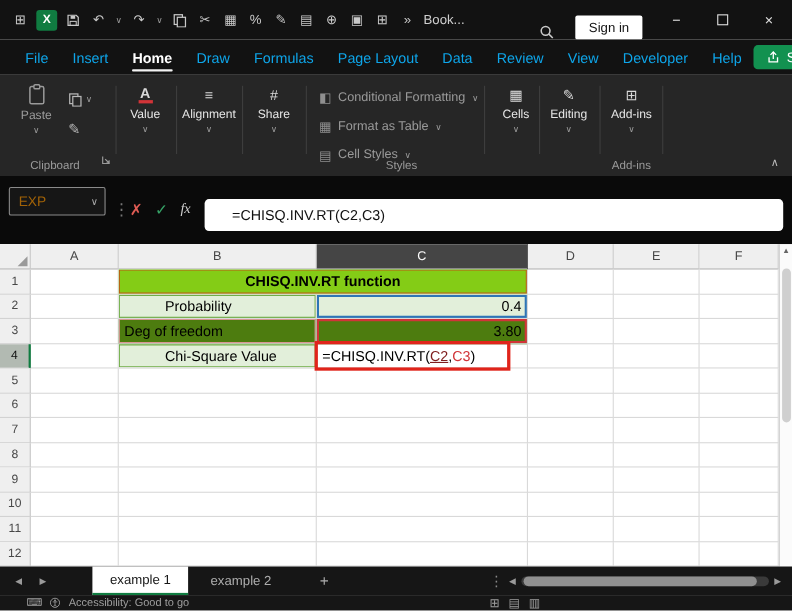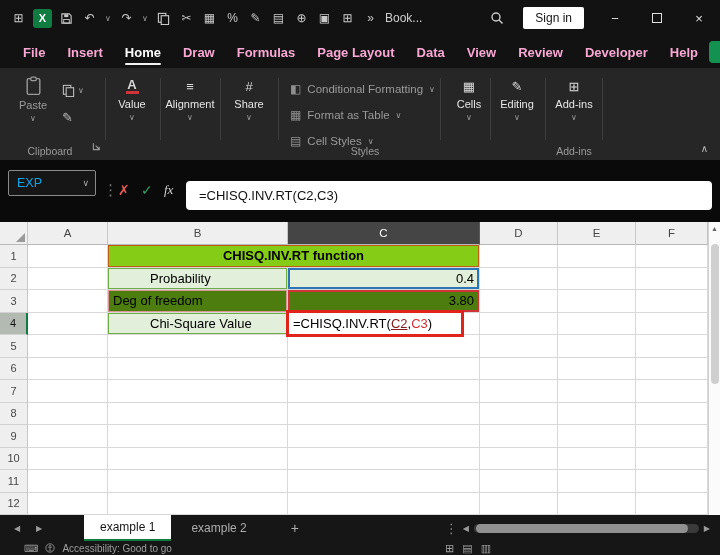--- a/index.html
+++ b/index.html
@@ -7,29 +7,29 @@
   body{font-family:"Liberation Sans",sans-serif;background:#000;}
   .app{position:relative;width:720px;height:555px;overflow:hidden;background:#fff;}
 
   
   .titlebar{position:absolute;top:0;left:0;right:0;height:36px;background:#121212;display:flex;align-items:center;color:#c9c9c9;}
   .qat{display:flex;align-items:center;gap:6px;padding-left:10px;}
   .ticon{width:17px;height:18px;display:flex;align-items:center;justify-content:center;font-size:12px;color:#c9c9c9;}
   .ticon.small{width:8px;font-size:8px;color:#9a9a9a;}
   .logo{width:19px;height:19px;background:#107C41;border-radius:3px;color:#fff;font-weight:bold;font-size:11px;display:flex;align-items:center;justify-content:center;}
   .doctitle{font-size:12px;color:#cfcfcf;margin-left:6px;white-space:nowrap;}
-  .tb-right{margin-left:auto;display:flex;align-items:center;height:100%;}
+  .tb-right{margin-left:auto;display:flex;align-items:flex-end;height:100%;}
   .searchbtn{width:32px;display:flex;justify-content:center;align-items:center;}
   .signin{background:#ffffff;color:#141414;font-size:12px;padding:4px 12px;border:none;border-radius:2px;margin:0 10px;font-family:inherit;cursor:pointer;}
   .winbtn{width:42px;height:36px;display:flex;align-items:center;justify-content:center;font-size:13px;color:#e0e0e0;}
   .maxbox{width:10px;height:10px;border:1px solid #e0e0e0;display:inline-block;}
 
   
   .menubar{position:absolute;top:36px;left:0;right:0;height:32px;background:#121212;display:flex;align-items:center;padding-left:12px;}
-  .mitem{padding:0 11px;font-size:13px;color:#f9a8d4;height:32px;display:flex;align-items:center;position:relative;cursor:pointer;white-space:nowrap;font-weight:bold;}
+  .mitem{padding:0 11px;font-size:13px;color:#0ea5e9;height:32px;display:flex;align-items:center;position:relative;cursor:pointer;white-space:nowrap;}
   .mitem.active{color:#ffffff;font-weight:bold;}
   .mitem.active::after{content:"";position:absolute;left:11px;right:11px;bottom:3px;height:2.5px;background:#f2f2f2;border-radius:2px;}
   .sharebtn{margin-left:auto;margin-right:10px;background:#129150;color:#fff;font-size:12.5px;padding:4px 12px;border:none;border-radius:4px;display:flex;align-items:center;gap:6px;font-family:inherit;cursor:pointer;}
 
   
   .ribbon{position:absolute;top:68px;left:0;right:0;height:92px;background:#262626;color:#e6e6e6;}
   .rsep{position:absolute;top:10px;height:62px;width:1px;background:#3d3d3d;}
   .pastebtn{position:absolute;left:10px;top:8px;width:46px;display:flex;flex-direction:column;align-items:center;gap:3px;color:#9a9a9a;font-size:11px;cursor:pointer;}
   .clipsmall{position:absolute;display:flex;align-items:center;gap:3px;color:#b9b9b9;cursor:pointer;}
   .gcaret{font-size:8px;color:#9a9a9a;}
@@ -39,27 +39,27 @@
   .bigbtn .bicon{height:17px;display:flex;align-items:center;justify-content:center;font-size:13px;color:#d9d9d9;}
   .fonticon{font-weight:bold;font-size:13px;line-height:11px;display:flex;flex-direction:column;align-items:center;}
   .fonticon i{display:block;width:13px;height:3px;background:#D13438;margin-top:1px;}
   .srow{position:absolute;left:290px;height:18px;display:flex;align-items:center;gap:6px;color:#9a9a9a;font-size:11.5px;cursor:pointer;white-space:nowrap;}
   .srow .sicon{font-size:12px;color:#8f8f8f;}
   .collapse{position:absolute;right:12px;bottom:6px;font-size:10px;color:#bdbdbd;cursor:pointer;}
 
   
   .fbar{position:absolute;top:160px;left:0;right:0;height:62px;background:#0a0a0a;}
   .namebox{position:absolute;left:8px;top:10px;width:88px;height:26px;border:1px solid #8a8a8a;border-radius:2px;background:#161616;display:flex;align-items:center;cursor:pointer;}
-  .namebox .nbtext{font-size:12.5px;color:#0ea5e9;padding-left:8px;}
+  .namebox .nbtext{font-size:12.5px;color:#a16207;padding-left:8px;}
   .namebox .nbcaret{margin-left:auto;padding-right:6px;font-size:9px;color:#aaa;}
   .fgrip{position:absolute;left:103px;top:21px;color:#777;font-size:15px;}
   .fcancel{position:absolute;left:118px;top:22px;color:#E05C54;font-size:14px;cursor:pointer;}
   .fenter{position:absolute;left:141px;top:22px;color:#35A065;font-size:14px;cursor:pointer;}
   .ffx{position:absolute;left:164px;top:22px;color:#d0d0d0;font-size:13px;font-style:italic;font-family:"Liberation Serif",serif;cursor:pointer;}
-  .finput{position:absolute;left:186px;top:21px;right:8px;height:29px;background:#ffffff;border-radius:4px;display:flex;align-items:center;padding-left:13px;font-size:13px;color:#111;cursor:text;}
+  .finput{position:absolute;left:186px;top:21px;right:8px;height:29px;background:#ffffff;border-radius:4px;display:flex;align-items:center;padding-left:25px;font-size:13px;color:#111;cursor:text;}
 
   
   .sheet{position:absolute;top:222px;left:0;width:708px;height:293px;background:#fff;font-size:13px;color:#000;}
   .hrow{display:flex;height:23px;}
   .corner{width:28px;background:#EFEFEF;border-right:1px solid #C6C6C6;border-bottom:1px solid #B8B8B8;position:relative;cursor:pointer;}
   .tri{position:absolute;right:2px;bottom:2px;width:0;height:0;border-left:9px solid transparent;border-bottom:9px solid #9a9a9a;}
   .ch{background:#EFEFEF;border-right:1px solid #C6C6C6;border-bottom:1px solid #B8B8B8;display:flex;align-items:center;justify-content:center;font-size:11.5px;color:#474747;cursor:pointer;}
   .ch.sel{background:#454545;color:#fff;border-right-color:#5a5a5a;}
   .r{display:flex;height:22.5px;}
   .rh{width:28px;background:#EFEFEF;border-right:1px solid #C6C6C6;border-bottom:1px solid #D2D2D2;display:flex;align-items:center;justify-content:center;font-size:11px;color:#474747;cursor:pointer;}
@@ -154,22 +154,22 @@
   </header>
 
   <nav class="menubar">
     <span class="mitem">File</span>
     <span class="mitem">Insert</span>
     <span class="mitem active">Home</span>
     <span class="mitem">Draw</span>
     <span class="mitem">Formulas</span>
     <span class="mitem">Page Layout</span>
     <span class="mitem">Data</span>
+    <span class="mitem">Review</span>
     <span class="mitem">View</span>
-    <span class="mitem">Review</span>
     <span class="mitem">Developer</span>
     <span class="mitem">Help</span>
     <button class="sharebtn">
       <svg width="12" height="12" viewBox="0 0 14 14">
           <path d="M7 9V2" stroke="#fff" stroke-width="1.4" fill="none"></path>
           <path d="M4 4.5L7 1.5l3 3" stroke="#fff" stroke-width="1.4" fill="none"></path>
           <path d="M2.5 7v5h9V7" stroke="#fff" stroke-width="1.4" fill="none"></path>
         </svg>
       <span>Share</span>
     </button>

